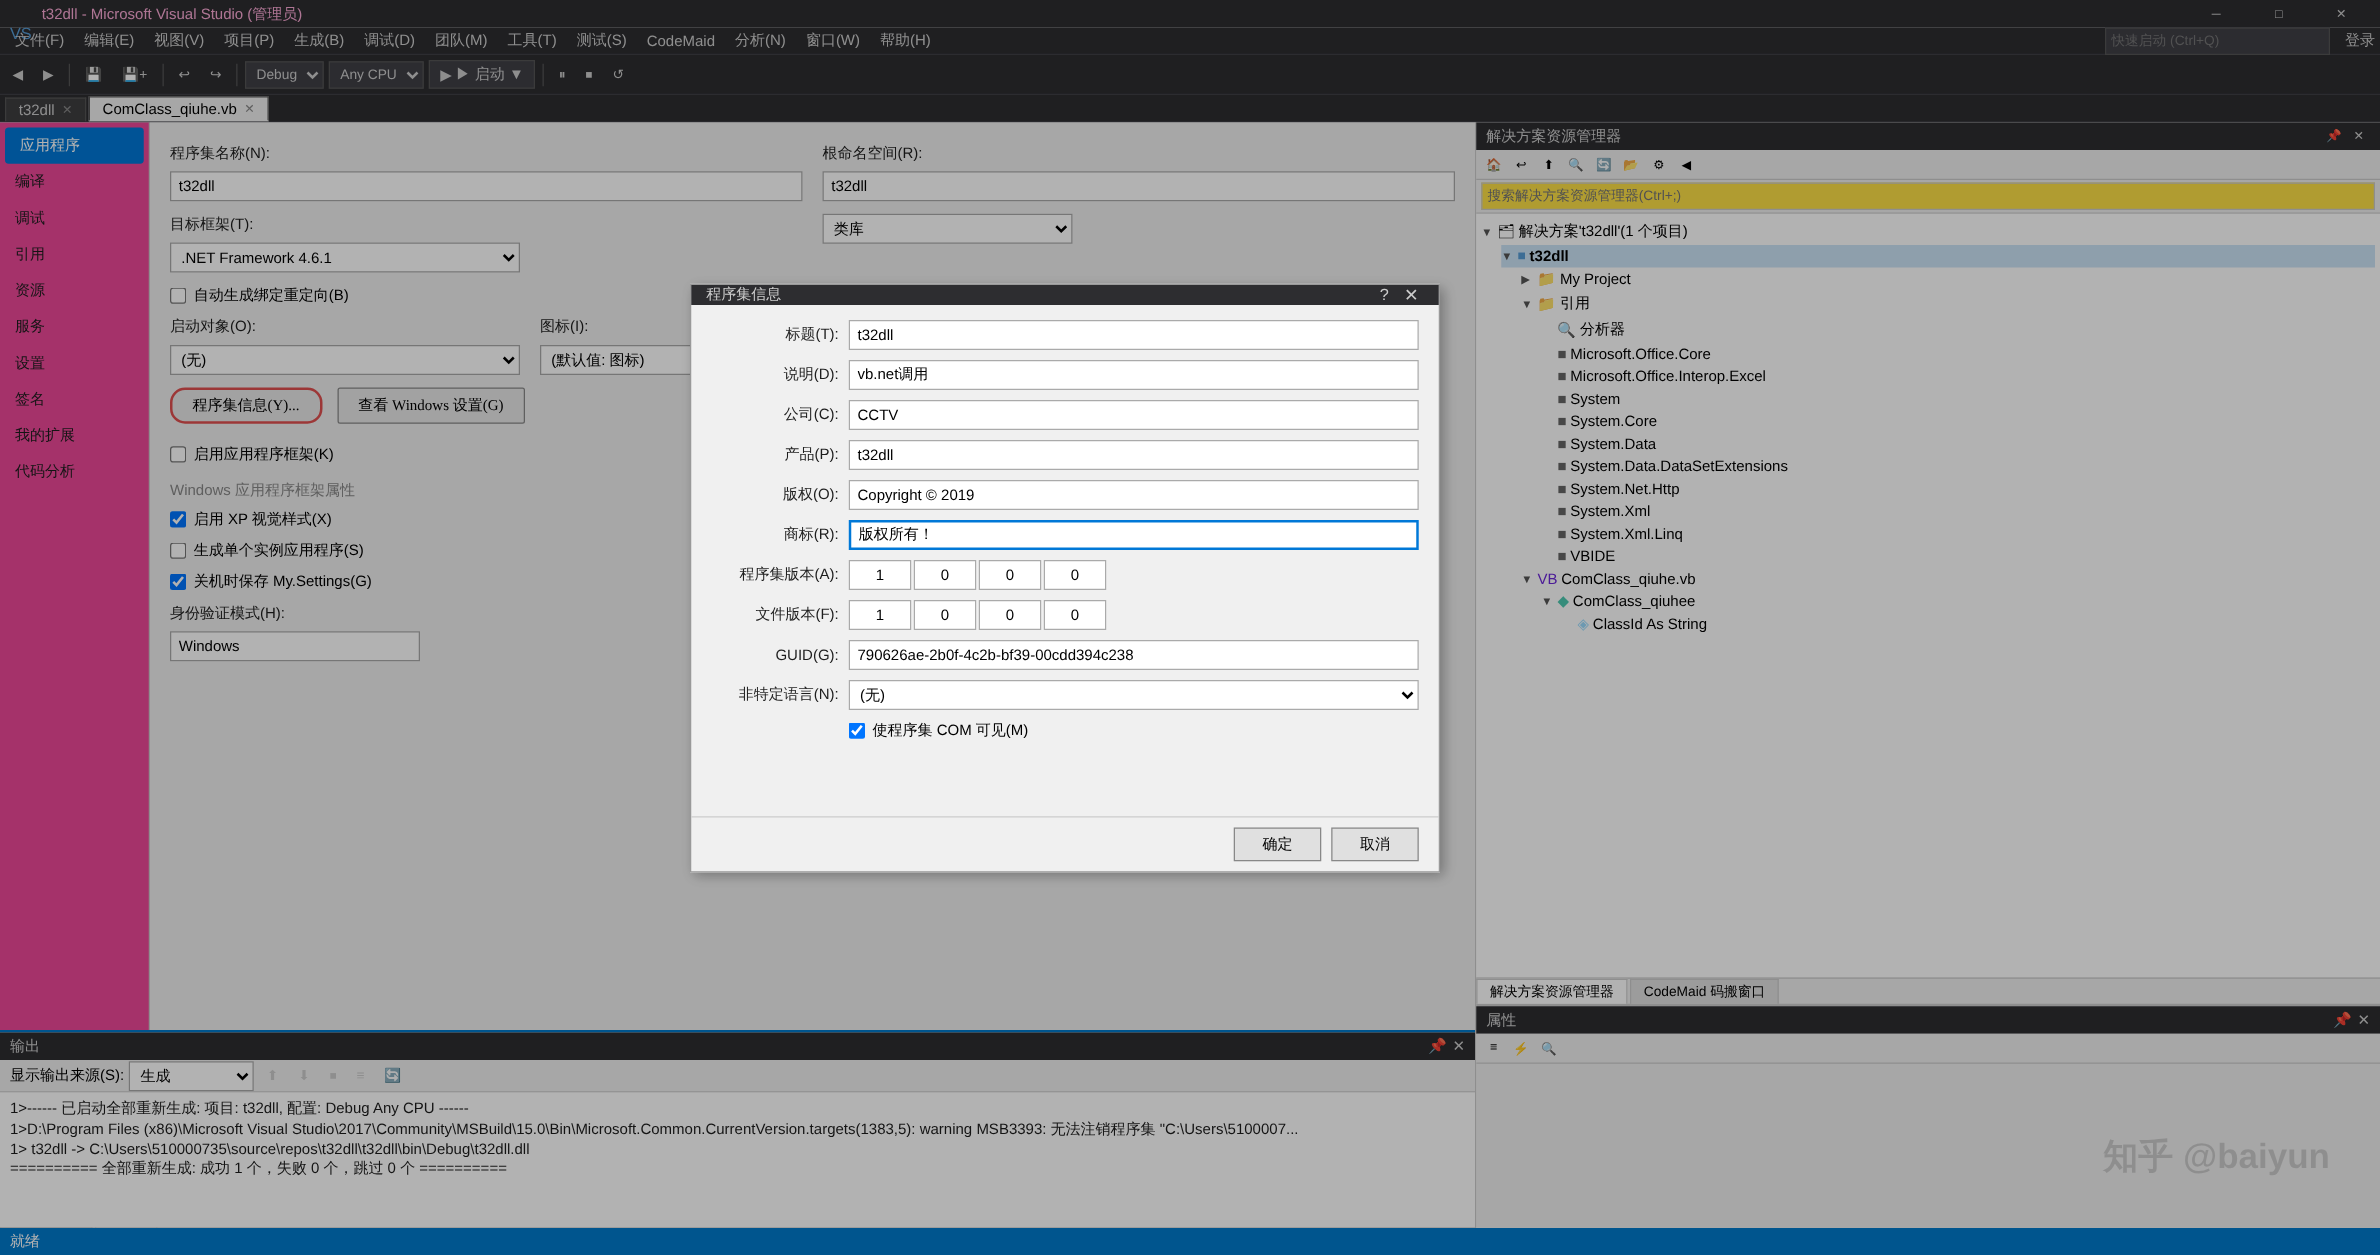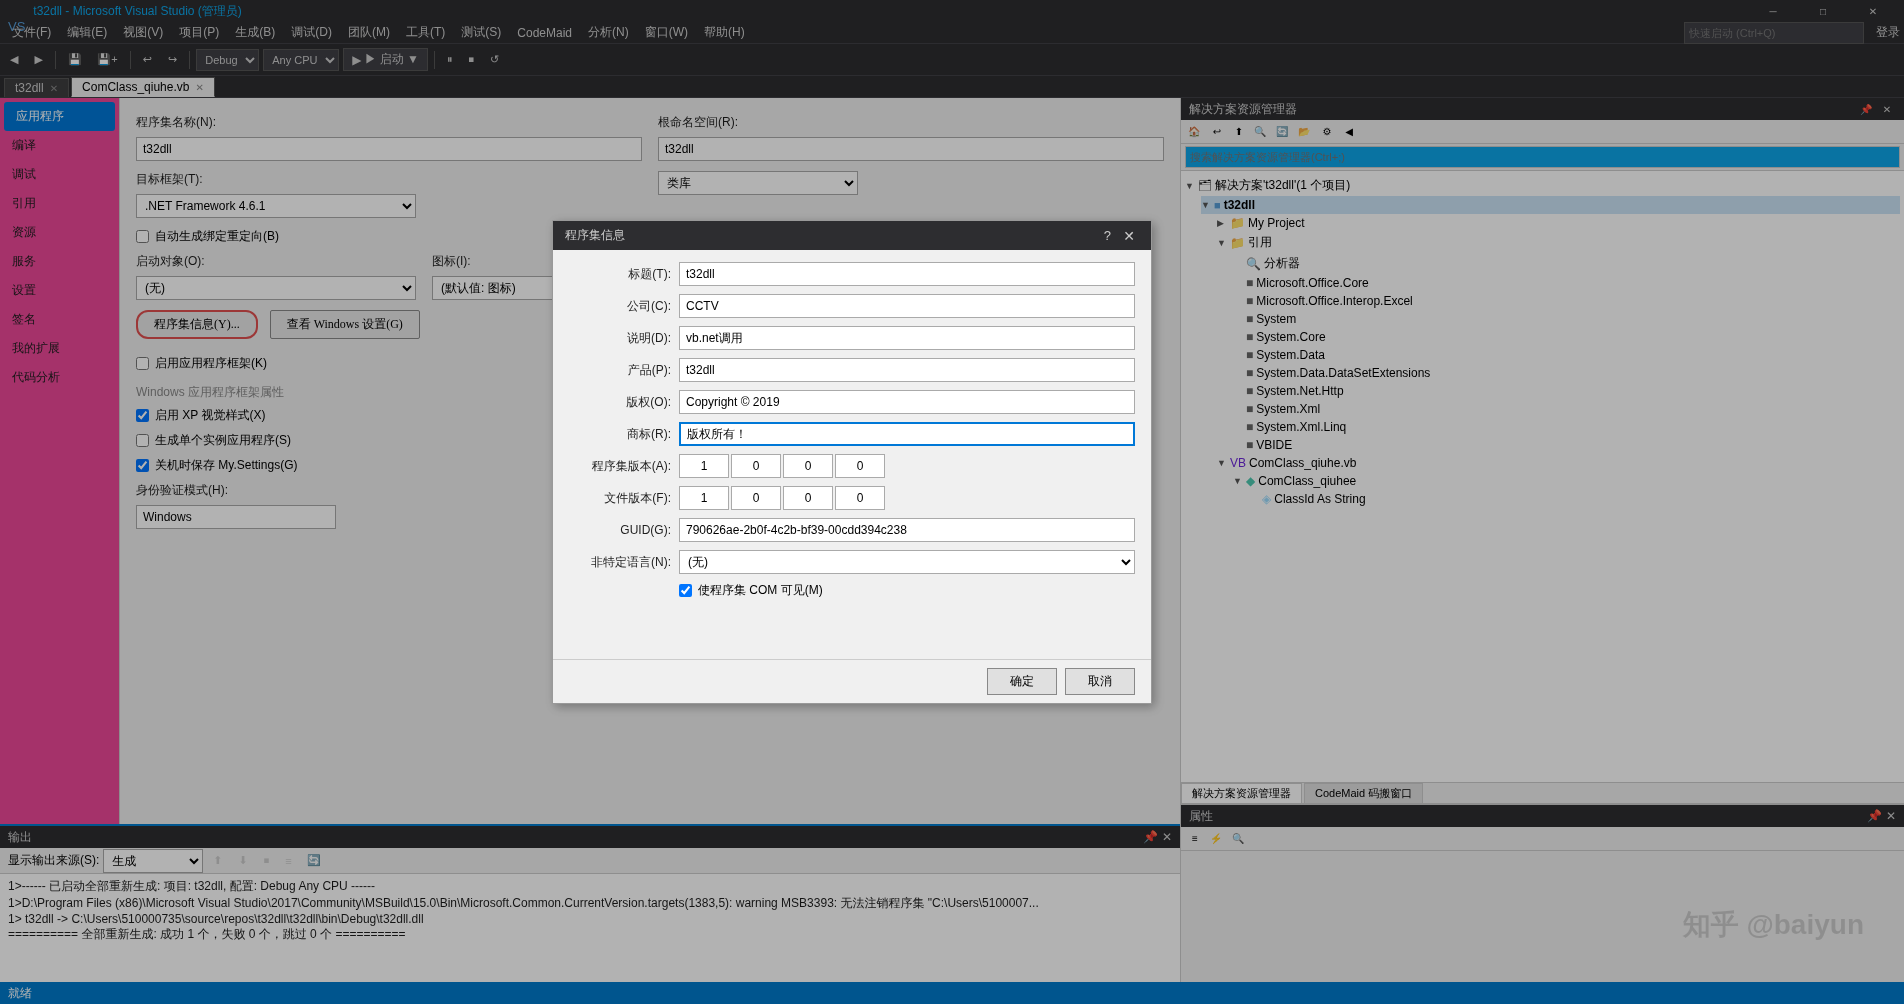--- a/index.html
+++ b/index.html
@@ -1,21 +1,21 @@
 <!DOCTYPE html>
 <html><head>
   <meta charset="utf-8">
   <style>
     * { box-sizing: border-box; margin: 0; padding: 0; font-family: 'Microsoft YaHei', SimSun, sans-serif; font-size: 12px; }
     body { background: #f0f0f0; width: 1904px; height: 1004px; overflow: hidden; }
 
     
     .title-bar { background: #2d2d30; color: #ccc; height: 22px; display: flex; align-items: center; padding: 0 8px; }
     .title-bar-logo { color: #569cd6; font-weight: normal; margin-right: 8px; font-size: 13px; margin-top: 30px; }
-    .title-bar-text { font-size: 12px; color: #0ea5e9; flex: 1; }
+    .title-bar-text { font-size: 12px; color: #f9a8d4; flex: 1; }
     .title-bar-controls { display: flex; gap: 4px; margin-left: auto; }
     .title-bar-btn { width: 46px; height: 22px; display: flex; align-items: center; justify-content: center; cursor: pointer; color: #ccc; font-size: 10px; }
 
     
     .menu-bar { background: #2d2d30; color: #ccc; height: 22px; display: flex; align-items: center; padding: 0 4px; border-bottom: 1px solid #3f3f46; }
     .menu-item { padding: 2px 8px; cursor: pointer; font-size: 12px; color: #ccc; }
 
     
     .toolbar { background: #2d2d30; height: 32px; display: flex; align-items: center; padding: 0 4px; gap: 4px; border-bottom: 1px solid #3f3f46; }
     .toolbar-btn { padding: 2px 6px; background: transparent; border: none; color: #ccc; cursor: pointer; font-size: 11px; }
@@ -82,21 +82,21 @@
     .output-header { background: #2d2d30; color: #ccc; height: 22px; display: flex; align-items: center; padding: 0 8px; font-size: 12px; }
     .output-toolbar { background: #f0f0f0; height: 26px; display: flex; align-items: center; padding: 0 8px; gap: 4px; border-bottom: 1px solid #ccc; }
     .output-content { background: white; padding: 4px 8px; font-size: 11px; font-family: Consolas, monospace; height: calc(180px - 22px - 26px - 24px); overflow-y: auto; color: #1e1e1e; }
     .output-tabs { display: flex; background: #f0f0f0; border-top: 1px solid #ccc; height: 22px; align-items: flex-end; }
     .output-tab { padding: 2px 12px; font-size: 12px; cursor: pointer; border: 1px solid #ccc; border-bottom: none; background: #e0e0e0; margin-right: 2px; }
     .output-tab.active { background: white; }
 
     
     .dialog-overlay { position: fixed; top: 0; left: 0; width: 100%; height: 100%; background: rgba(0,0,0,0.3); z-index: 100; display: flex; align-items: center; justify-content: center; }
     .dialog { background: #f0f0f0; border: 1px solid #999; width: 600px; box-shadow: 3px 3px 10px rgba(0,0,0,0.3); }
-    .dialog-title-bar { background: #2d2d30; color: #ccc; height: 29px; display: flex; align-items: center; padding: 0 12px; font-size: 13px; }
+    .dialog-title-bar { background: #2d2d30; color: #ccc; height: 16px; display: flex; align-items: center; padding: 0 12px; font-size: 13px; }
     .dialog-title { flex: 1; }
     .dialog-btn-help { color: #ccc; cursor: pointer; margin-right: 8px; font-size: 13px; }
     .dialog-btn-close { color: #ccc; cursor: pointer; font-size: 14px; width: 20px; text-align: center; }
     .dialog-content { padding: 12px 16px; }
     .dialog-row { display: flex; align-items: center; margin-bottom: 8px; }
     .dialog-label { width: 110px; font-size: 12px; color: #1e1e1e; text-align: right; padding-right: 8px; }
     .dialog-field { flex: 1; }
     .dialog-input { width: 100%; border: 1px solid #aaa; padding: 3px 6px; font-size: 12px; height: 24px; background: white; }
     .dialog-input.active { border: 2px solid #0078d7; background: white; }
     .version-group { display: flex; gap: 2px; }
@@ -319,21 +319,21 @@
       <div class="se-toolbar-btn">↩</div>
       <div class="se-toolbar-btn">⬆</div>
       <div class="se-toolbar-btn">🔍</div>
       <div class="se-toolbar-btn">🔄</div>
       <div class="se-toolbar-btn">📂</div>
       <div class="se-toolbar-btn">⚙</div>
       <div class="se-toolbar-btn">◀</div>
     </div>
 
     <div style="padding: 2px 4px; background: #f0f0f0; border-bottom: 1px solid #ccc;">
-      <input type="text" class="se-search" style="width: 100%; background: #0ea5e9; border: 1px solid rgb(204, 204, 204); color: rgb(51, 51, 51); font-size: 11px; padding: 2px 4px;" placeholder="搜索解决方案资源管理器(Ctrl+;)">
+      <input type="text" class="se-search" style="width: 100%; background: #fde047; border: 1px solid rgb(204, 204, 204); color: rgb(51, 51, 51); font-size: 11px; padding: 2px 4px;" placeholder="搜索解决方案资源管理器(Ctrl+;)">
     </div>
 
     <div class="solution-explorer">
       <div class="tree-item">
         <span class="tree-expand">▼</span>
         <span style="font-size:11px;">🗂</span>
         <span class="tree-label">解决方案't32dll'(1 个项目)</span>
       </div>
       <div class="tree-item tree-indent-1 selected">
         <span class="tree-expand">▼</span>
@@ -454,30 +454,30 @@
     <div class="dialog-content">
 
       <div class="dialog-row">
         <span class="dialog-label">标题(T):</span>
         <div class="dialog-field">
           <input type="text" class="dialog-input" value="t32dll" style="">
         </div>
       </div>
 
       <div class="dialog-row">
+        <span class="dialog-label">说明(D):</span>
+        <div class="dialog-field">
+          <input type="text" class="dialog-input" value="vb.net调用" style="">
+        </div>
+      </div>
+
+      <div class="dialog-row">
         <span class="dialog-label">公司(C):</span>
         <div class="dialog-field">
           <input type="text" class="dialog-input" value="CCTV" style="">
-        </div>
-      </div>
-
-      <div class="dialog-row">
-        <span class="dialog-label">说明(D):</span>
-        <div class="dialog-field">
-          <input type="text" class="dialog-input" value="vb.net调用" style="">
         </div>
       </div>
 
       <div class="dialog-row">
         <span class="dialog-label">产品(P):</span>
         <div class="dialog-field">
           <input type="text" class="dialog-input" value="t32dll" style="">
         </div>
       </div>
 

